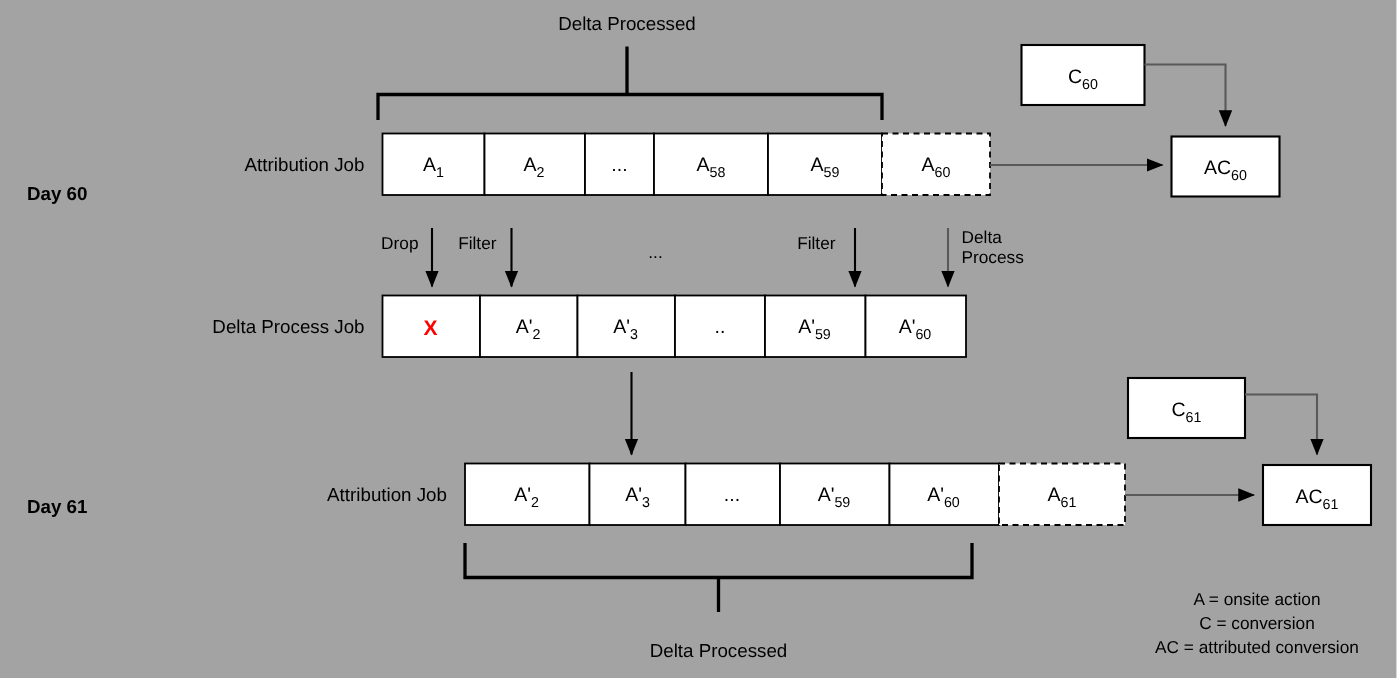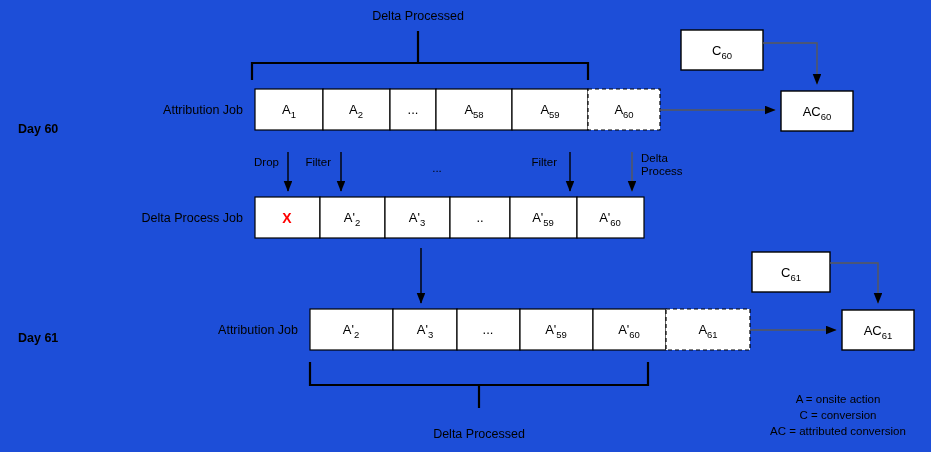--- a/index.html
+++ b/index.html
@@ -8,21 +8,21 @@
     background: #ffffff;
   }
   body {
     font-family: "Liberation Sans", sans-serif;
     color: #000000;
   }
   #canvas {
     position: relative;
     width: 931px;
     height: 452px;
-    background: #1d4ed8;
+    background: #a3a3a3;
     overflow: hidden;
   }
   svg#diagram {
     position: absolute;
     left: 0;
     top: 0;
     width: 931px;
     height: 452px;
   }
   .cell-text, .box-text, .lbl, .legend-line, .bracket-label, .day-label, .arrow-label {

